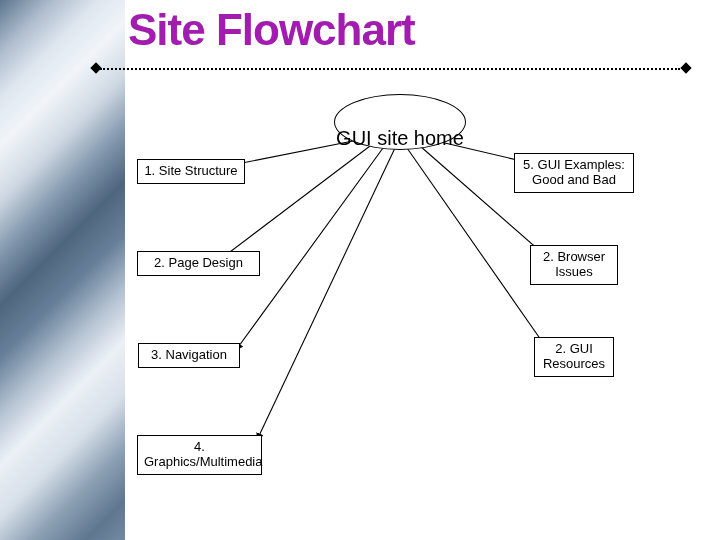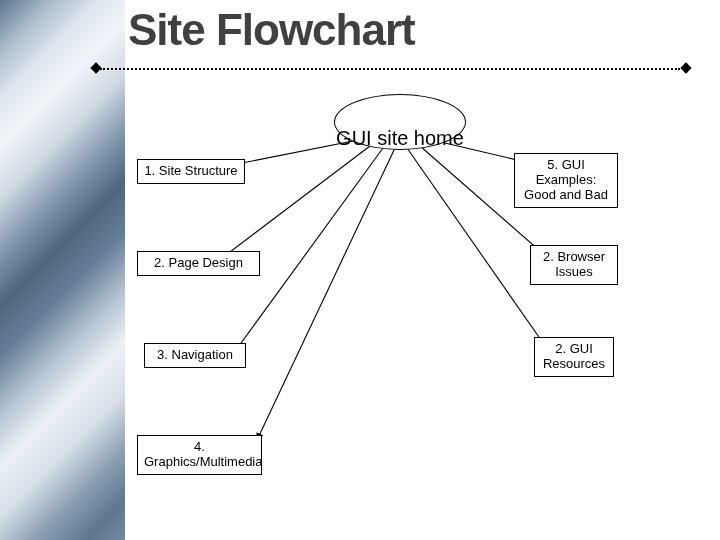--- a/index.html
+++ b/index.html
@@ -1,20 +1,20 @@
 <!DOCTYPE html>
 <html><head>
 <meta charset="utf-8">
 <style>
   html,body{margin:0;padding:0;width:720px;height:540px;overflow:hidden;font-family:Arial,Helvetica,sans-serif;background:#fff}
   .slide{position:relative;width:720px;height:540px}
   .bg-strip{position:absolute;left:0;top:0;width:125px;height:540px;
     background:linear-gradient(135deg,#3f5d7a 0%,#9fb0c4 8%,#d9e2ec 15%,#eef3f8 22%,#c7d2de 30%,#6f88a1 38%,#2e4a67 46%,#4d6a87 54%,#a4b5c8 62%,#e9eef5 70%,#cfd9e4 78%,#7a91a8 86%,#425f7c 94%,#5a7591 100%);
     opacity:.85}
-  .title{position:absolute;left:128px;top:8px;font:700 44px/1 "Arial Black",Arial,sans-serif;letter-spacing:-1px;color:#404040}
+  .title{position:absolute;left:128px;top:8px;font:700 44px/1 "Arial Black",Arial,sans-serif;letter-spacing:-1px;color:#a21caf}
   .rule{position:absolute;left:100px;top:68px;width:580px;height:0;border-top:2px dotted #000}
   .diamond{position:absolute;width:8px;height:8px;background:#000;transform:rotate(45deg)}
   .diamond.l{left:92px;top:64px}
   .diamond.r{left:682px;top:64px}
 
   .canvas{position:absolute;left:0;top:0;width:720px;height:540px}
 
   .box{position:absolute;border:1.2px solid #000;background:#fff;text-align:center;padding:4px 6px;
        font:13px/1.15 Arial;box-sizing:border-box}
   .ellipse{position:absolute;border:1.4px solid #000;border-radius:50%;background:#fff;text-align:center;
@@ -52,21 +52,21 @@
         <line x1="407" y1="148" x2="548" y2="350"></line>
       </g>
     </svg>
 
     <div class="ellipse" style="left:334px;top:94px;width:132px;height:56px">
       <span>GUI site home</span>
     </div>
 
     <div class="box" style="left:137px;top:159px;width:108px">1. Site Structure</div>
     <div class="box" style="left:137px;top:251px;width:123px">2. Page Design</div>
-    <div class="box" style="left:144px;top:343px;width:102px">3. Navigation</div>
+    <div class="box" style="left:138px;top:343px;width:102px">3. Navigation</div>
     <div class="box" style="left:137px;top:435px;width:125px">4. Graphics/Multimedia</div>
 
-    <div class="box" style="left:514px;top:153px;width:104px">5. GUI Examples: Good and Bad</div>
+    <div class="box" style="left:514px;top:153px;width:120px">5. GUI Examples: Good and Bad</div>
     <div class="box" style="left:530px;top:245px;width:88px">2. Browser Issues</div>
     <div class="box" style="left:534px;top:337px;width:80px">2. GUI Resources</div>
 
   </div>
 </div>
 
 </body></html>

